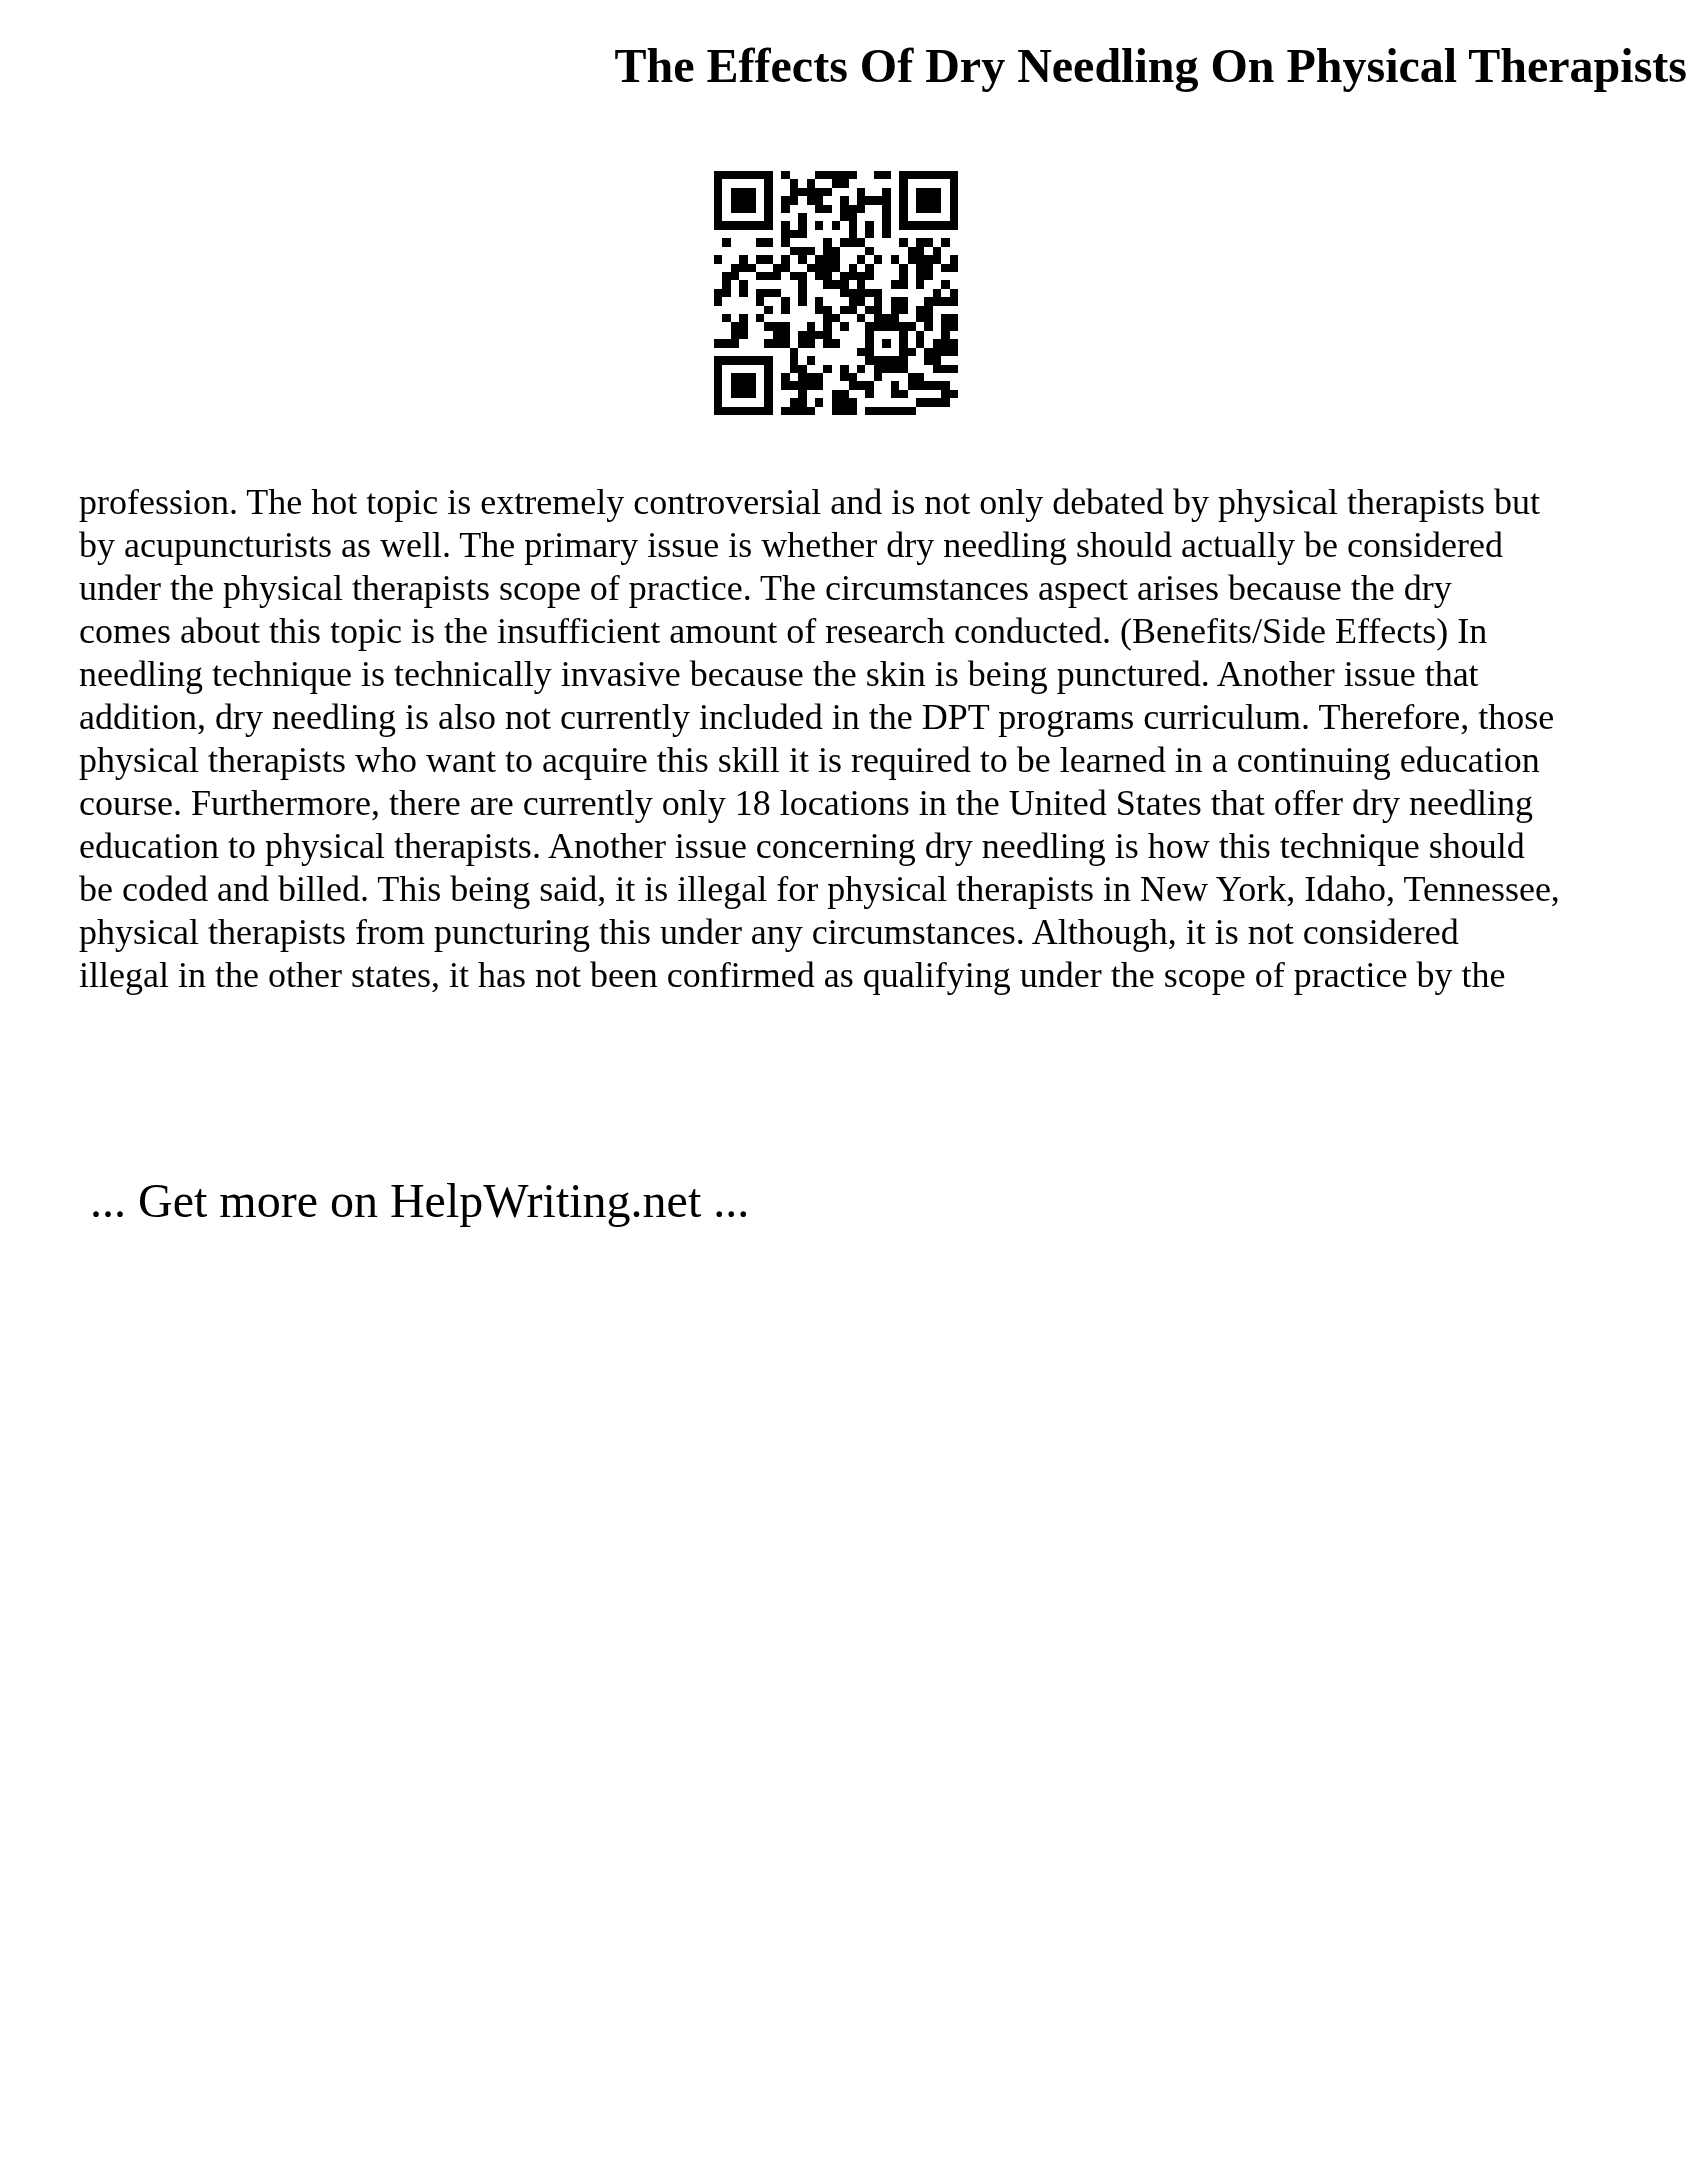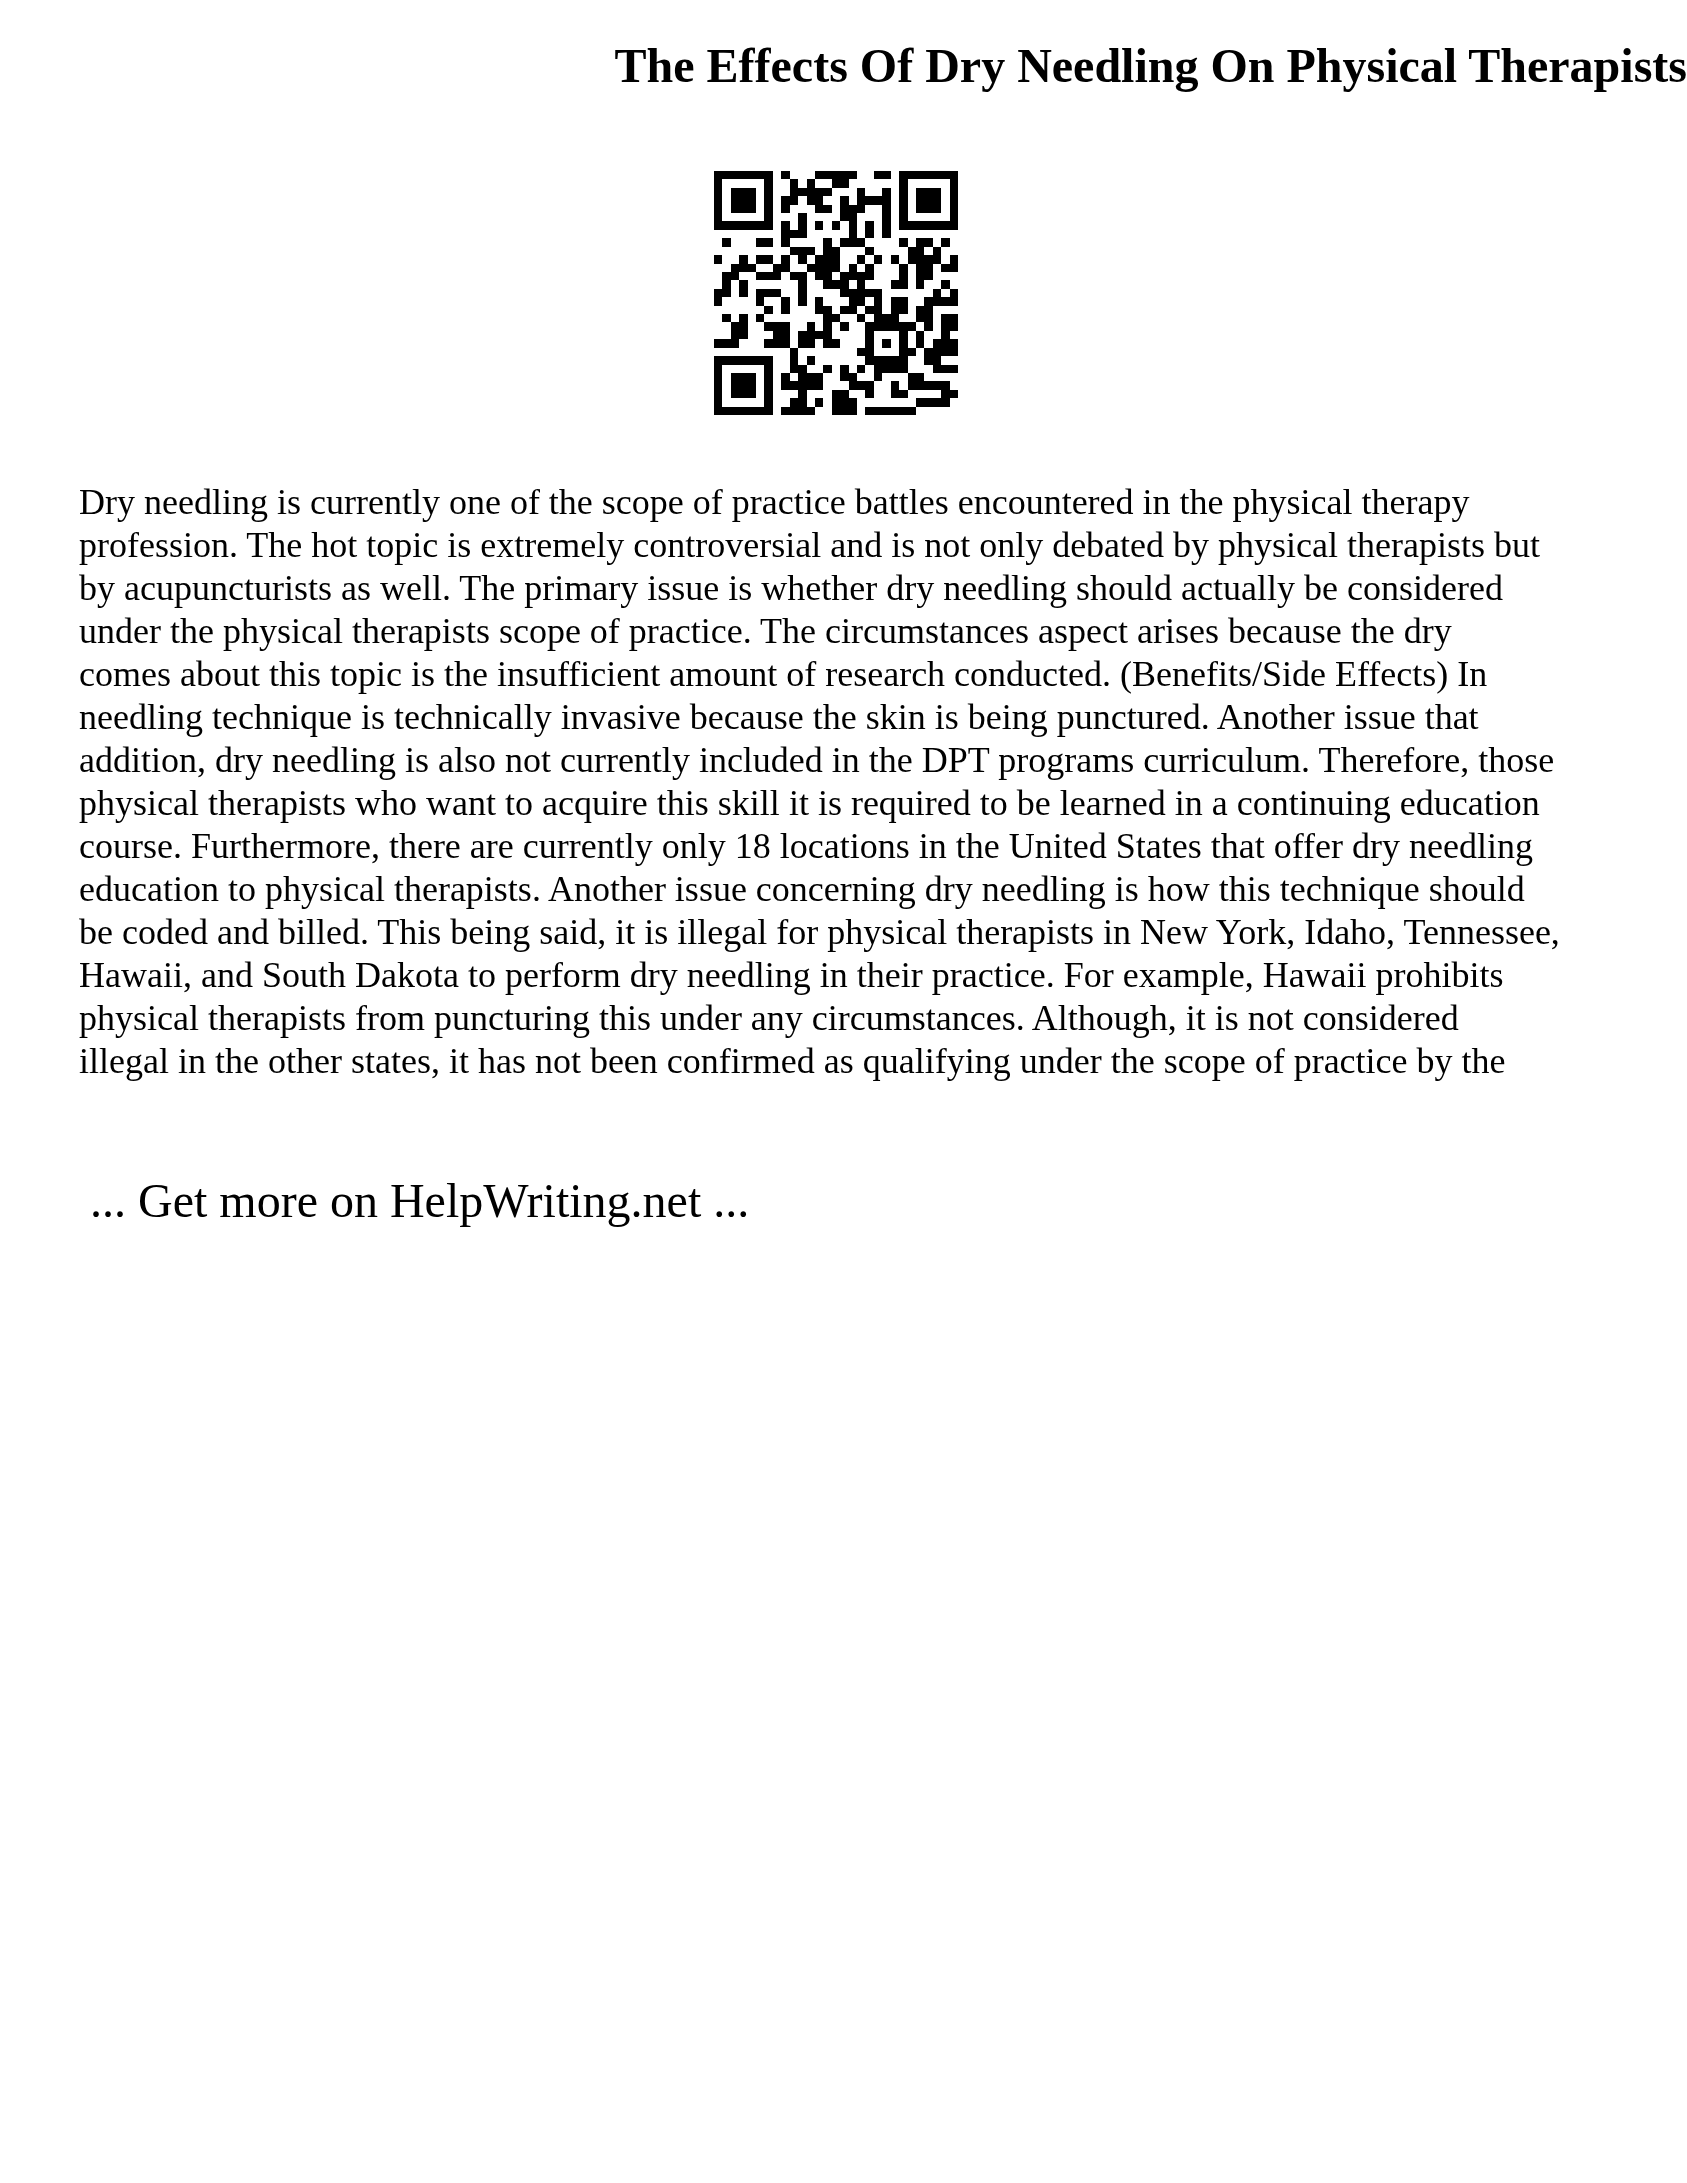--- a/index.html
+++ b/index.html
@@ -433,30 +433,28 @@
       <rect x="18" y="28" width="1" height="1" fill="#000"></rect>
       <rect x="19" y="28" width="1" height="1" fill="#000"></rect>
       <rect x="20" y="28" width="1" height="1" fill="#000"></rect>
       <rect x="21" y="28" width="1" height="1" fill="#000"></rect>
       <rect x="22" y="28" width="1" height="1" fill="#000"></rect>
       <rect x="23" y="28" width="1" height="1" fill="#000"></rect>
     </svg>
 </div>
 
 <div class="body-text">
-  <span class="line">Dry needling is currently one of the scope of practice battles encountered in the physical therapy</span>
   <span class="line">profession. The hot topic is extremely controversial and is not only debated by physical therapists but</span>
   <span class="line">by acupuncturists as well. The primary issue is whether dry needling should actually be considered</span>
   <span class="line">under the physical therapists scope of practice. The circumstances aspect arises because the dry</span>
   <span class="line">comes about this topic is the insufficient amount of research conducted. (Benefits/Side Effects) In</span>
   <span class="line">needling technique is technically invasive because the skin is being punctured. Another issue that</span>
   <span class="line">addition, dry needling is also not currently included in the DPT programs curriculum. Therefore, those</span>
   <span class="line">physical therapists who want to acquire this skill it is required to be learned in a continuing education</span>
   <span class="line">course. Furthermore, there are currently only 18 locations in the United States that offer dry needling</span>
   <span class="line">education to physical therapists. Another issue concerning dry needling is how this technique should</span>
   <span class="line">be coded and billed. This being said, it is illegal for physical therapists in New York, Idaho, Tennessee,</span>
-  <span class="line">Hawaii, and South Dakota to perform dry needling in their practice. For example, Hawaii prohibits</span>
   <span class="line">physical therapists from puncturing this under any circumstances. Although, it is not considered</span>
   <span class="line">illegal in the other states, it has not been confirmed as qualifying under the scope of practice by the</span>
 </div>
 
 <div class="more">... Get more on HelpWriting.net ...</div>
 
 
 </body></html>

